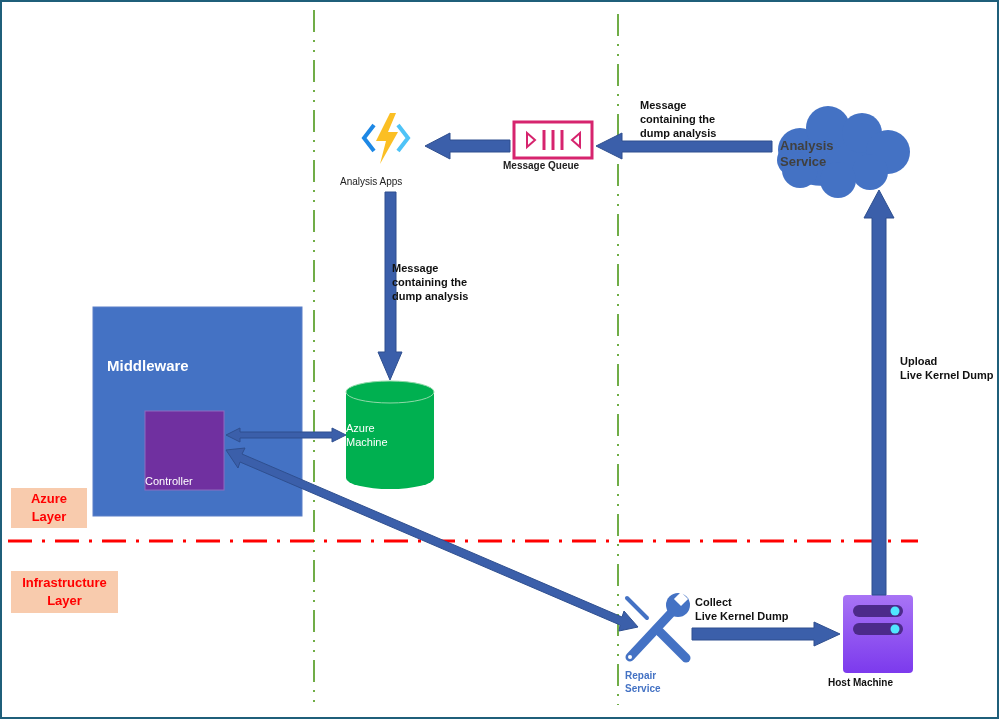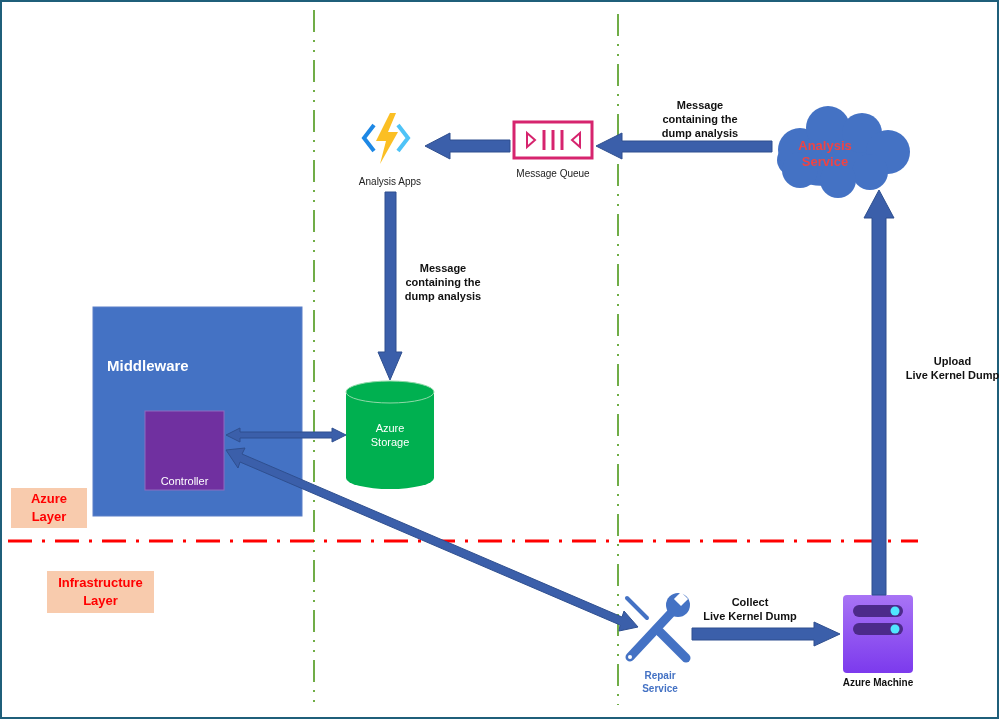--- a/index.html
+++ b/index.html
@@ -1,21 +1,21 @@
 <!DOCTYPE html>
 <html><head>
   <meta charset="utf-8">
   <style>
     html, body { margin: 0; padding: 0; background: #ffffff; }
     body { width: 999px; height: 719px; position: relative; overflow: hidden;
            font-family: "Liberation Sans", sans-serif; }
     #frame { position: absolute; left: 0; top: 0; width: 995px; height: 715px;
              border: 2px solid #1f5f7a; background: #ffffff; }
     svg#diagram { position: absolute; left: 0; top: 0; }
-    .lbl { position: absolute; text-align: center; line-height: 1.25; }
+    .lbl { position: absolute; line-height: 1.25; }
     .bold { font-weight: bold; }
     .sm { font-size: 10px; color: #222; }
     .arrow-lbl { font-size: 11px; font-weight: bold; color: #111; }
     .box-title { position: absolute; color: #fff; font-weight: bold; font-size: 15px; margin-top: 44px; }
     .layer-tag { position: absolute; background: #f8cbad; color: #ff0000; font-weight: bold;
                  font-size: 13px; text-align: center; line-height: 1.35; display: flex;
                  align-items: center; justify-content: center; }
   </style>
 </head>
 <body>
@@ -103,29 +103,29 @@
 
     <polygon points="226,450 245,448 242,454 622,617 624,611 638,627 619,631 620,625 240,462 238,468"></polygon>
   </g>
 </svg>
 
 <div class="box-title" style="left:107px; top:313px;">Middleware</div>
 <div class="lbl" style="left:145px; top:443px; width:79px; color:#fff; font-size:11px;margin-top:32px;">Controller</div>
 
 <div class="lbl" style="left:346px; top:422px; width:88px; color:#fff; font-size:11px;">
   <div>Azure</div>
-  <div>Storage</div>
+  <div>Machine</div>
 </div>
 
-<div class="lbl bold" style="left:780px; top:138px; width:90px; color:#ef4444; font-size:13px;">
+<div class="lbl bold" style="left:780px; top:138px; width:90px; color:#404040; font-size:13px;">
   <div>Analysis</div>
   <div>Service</div>
 </div>
 
-<div class="lbl sm" style="left:503px; top:168px; width:100px;">Message Queue</div>
+<div class="lbl sm" style="left:503px; top:160px; width:100px;font-weight:bold;">Message Queue</div>
 <div class="lbl sm" style="left:340px; top:176px; width:100px;">Analysis Apps</div>
 
 <div class="lbl arrow-lbl" style="left:640px; top:99px; width:120px;">
   <div>Message</div>
   <div>containing the</div>
   <div>dump analysis</div>
 </div>
 
 <div class="lbl arrow-lbl" style="left:392px; top:262px; width:102px;">
   <div>Message</div>
@@ -141,27 +141,27 @@
 <div class="lbl arrow-lbl" style="left:695px; top:596px; width:110px;">
   <div>Collect</div>
   <div>Live Kernel Dump</div>
 </div>
 
 <div class="lbl bold" style="left:625px; top:670px; width:70px; color:#4472c4; font-size:10px;">
   <div>Repair</div>
   <div>Service</div>
 </div>
 
-<div class="lbl bold" style="left:828px; top:677px; width:100px; font-size:10px; color:#111;">Azure Machine</div>
+<div class="lbl bold" style="left:828px; top:677px; width:100px; font-size:10px; color:#111;">Host Machine</div>
 
 <div class="layer-tag" style="left:11px; top:488px; width:76px; height:40px;">
   <div>
     <div>Azure</div>
     <div>Layer</div>
   </div>
 </div>
 
-<div class="layer-tag" style="left:11px; top:571px; width:107px; height:42px;margin-left:36px;">
+<div class="layer-tag" style="left:11px; top:571px; width:107px; height:42px;">
   <div>
     <div>Infrastructure</div>
     <div>Layer</div>
   </div>
 </div>
 
 </body></html>

